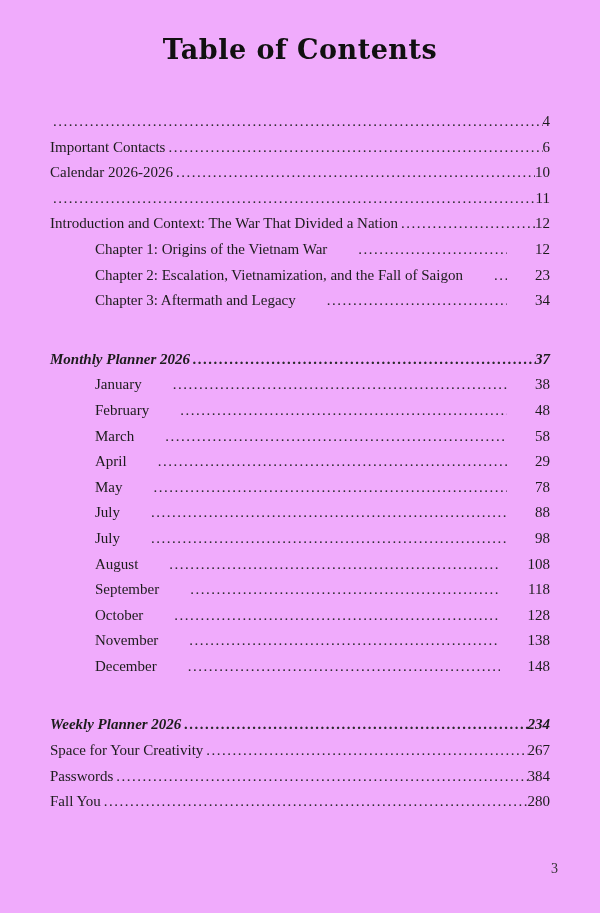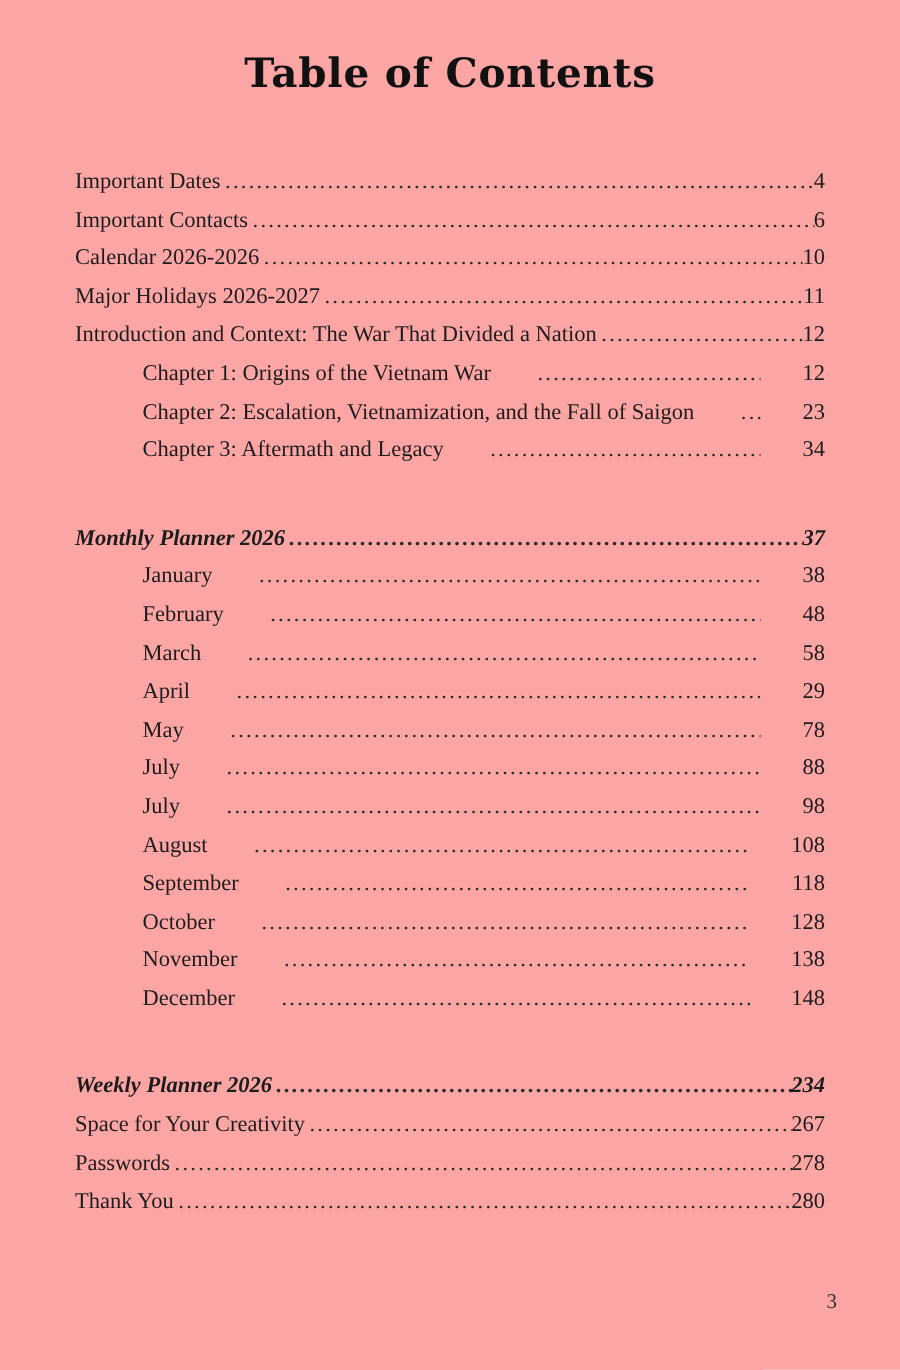--- a/index.html
+++ b/index.html
@@ -7,21 +7,21 @@
     width: 600px; height: 913px;
     background: #fdfdfd;
     color: #1c1c1c;
     font-family: "Liberation Serif", serif;
   }
   .page {
     position: relative;
     width: 600px; height: 913px;
     box-sizing: border-box;
     padding: 34px 50px 0 50px;
-    background: #fca5a5;
+    background: #f0abfc;
     overflow: hidden;
   }
   .title {
     font-family: "DejaVu Serif", serif;
     font-weight: bold;
     font-size: 27px;
     letter-spacing: 0.5px;
     text-align: center;
     margin: 0 0 44px 0;
     color: #111;
@@ -53,36 +53,34 @@
     color: #333;
   }
 </style>
 </head>
 <body>
 
 <div class="page">
   <h1 class="title">Table of Contents</h1>
   <div class="toc-list">
       <div class="row">
-        <span class="label">Important Dates</span>
         <span class="dots">....................................................................................................................................................................................................................................................................</span>
         <span class="pg">4</span>
       </div>
       <div class="row">
         <span class="label">Important Contacts</span>
         <span class="dots">....................................................................................................................................................................................................................................................................</span>
         <span class="pg">6</span>
       </div>
       <div class="row">
         <span class="label">Calendar 2026-2026</span>
         <span class="dots">....................................................................................................................................................................................................................................................................</span>
         <span class="pg">10</span>
       </div>
       <div class="row">
-        <span class="label">Major Holidays 2026-2027</span>
         <span class="dots">....................................................................................................................................................................................................................................................................</span>
         <span class="pg">11</span>
       </div>
       <div class="row">
         <span class="label">Introduction and Context: The War That Divided a Nation</span>
         <span class="dots">....................................................................................................................................................................................................................................................................</span>
         <span class="pg">12</span>
       </div>
       <div class="row indent-1">
         <span class="label">Chapter 1: Origins of the Vietnam War</span>
@@ -170,22 +168,22 @@
         <span class="pg">234</span>
       </div>
       <div class="row">
         <span class="label">Space for Your Creativity</span>
         <span class="dots">....................................................................................................................................................................................................................................................................</span>
         <span class="pg">267</span>
       </div>
       <div class="row">
         <span class="label">Passwords</span>
         <span class="dots">....................................................................................................................................................................................................................................................................</span>
-        <span class="pg">278</span>
+        <span class="pg">384</span>
       </div>
       <div class="row">
-        <span class="label">Thank You</span>
+        <span class="label">Fall You</span>
         <span class="dots">....................................................................................................................................................................................................................................................................</span>
         <span class="pg">280</span>
       </div>
     </div>
   <div class="footer-page">3</div>
 </div>
 
 </body></html>

